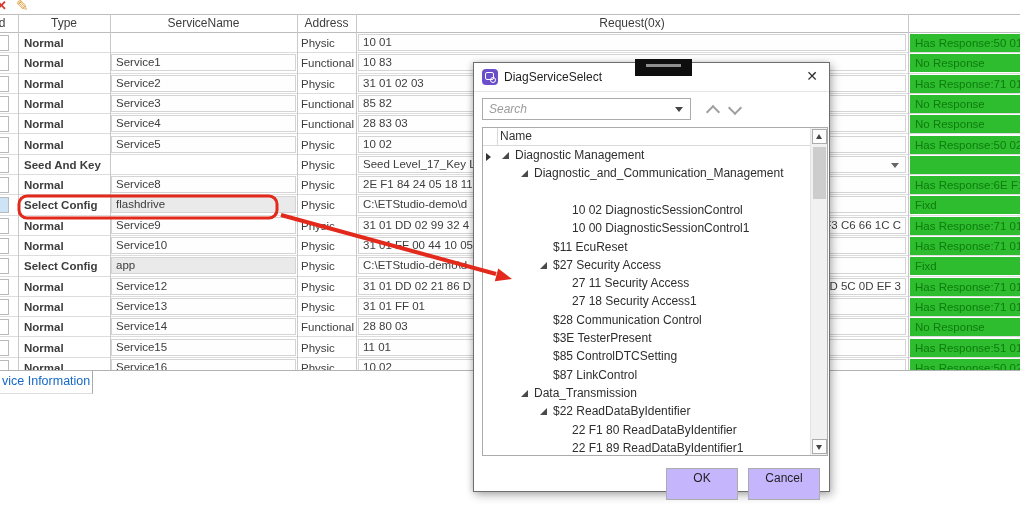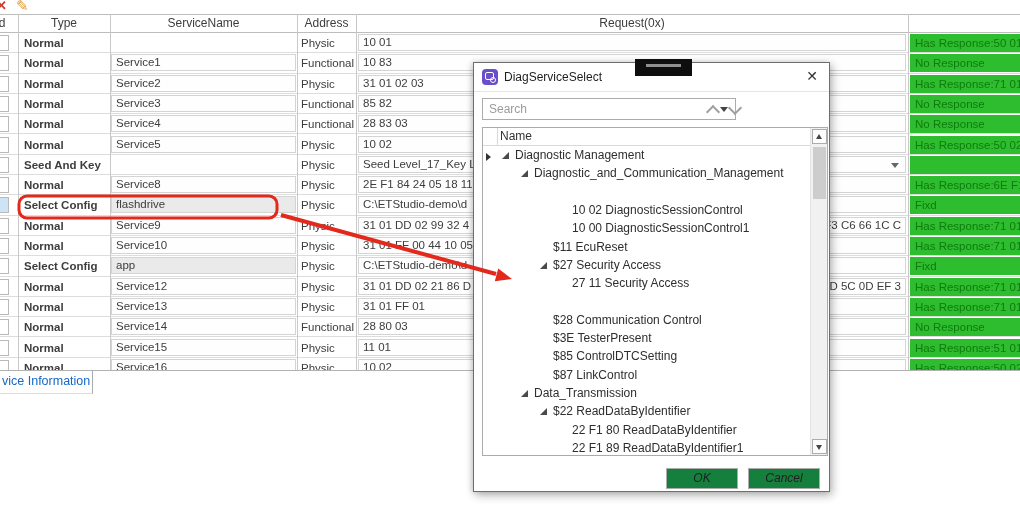--- a/index.html
+++ b/index.html
@@ -57,21 +57,21 @@
           box-shadow:2px 3px 9px rgba(0,0,0,.32), -2px 0 5px rgba(0,0,0,.10);}
   .dtitle{position:relative;height:28px;border-bottom:1px solid #E6E6E6;}
   .dicon{position:absolute;left:8px;top:6px;width:16px;height:16px;border-radius:4px;background:var(--icon-purple);}
   .dicon::before{content:"";position:absolute;left:3px;top:3px;width:7px;height:6px;
                  border:1.2px solid #fff;border-radius:2px;}
   .dicon::after{content:"";position:absolute;right:2.5px;bottom:2.5px;width:4px;height:4px;
                 border:1.2px solid #fff;border-radius:50%;}
   .dtitle-text{position:absolute;left:30px;top:0;line-height:28px;font-size:12px;font-weight:400;color:#1e1e1e;}
   .dclose{position:absolute;right:11px;top:0;line-height:27px;font-size:14px;color:#333;cursor:default;}
 
-  .dsearch{position:absolute;left:8px;top:35px;width:254px;height:22px;border:1px solid #ABABAB;box-sizing:border-box;}
+  .dsearch{position:absolute;left:8px;top:35px;width:209px;height:22px;border:1px solid #ABABAB;box-sizing:border-box;font-style:italic;}
   .dsearch-ph{margin-left:6px;line-height:20px;font-size:12px;color:#9B9B9B;}
   .dsearch-arrow{position:absolute;right:7px;top:8px;width:0;height:0;
                  border-left:4px solid transparent;border-right:4px solid transparent;border-top:5px solid #444;}
   .chev{position:absolute;top:41px;width:12px;height:12px;}
   .chev::before{content:"";position:absolute;left:1px;top:3px;width:8px;height:8px;
                 border-top:2px solid #9F9F9F;border-left:2px solid #9F9F9F;}
   .chev.up::before{transform:rotate(45deg);}
   .chev.down::before{transform:rotate(225deg);top:-1px;}
   .chev.up{left:233px;} .chev.down{left:255px;}
 
@@ -88,22 +88,22 @@
   .tri{position:absolute;top:6px;width:0;height:0;border-style:solid;border-width:0 0 7px 7px;
        border-color:transparent transparent #4a4a4a transparent;}
   .sb{position:absolute;right:0;top:0;width:17px;height:327px;background:#F1F1F1;border-left:1px solid #E4E4E4;box-sizing:border-box;}
   .sb-btn{position:absolute;left:1px;width:15px;height:15px;background:#FCFCFC;border:1px solid #ACACAC;box-sizing:border-box;}
   .sb-btn.top{top:1px;} .sb-btn.bot{bottom:1px;}
   .sb-btn i{position:absolute;left:3px;width:0;height:0;border-left:3.5px solid transparent;border-right:3.5px solid transparent;}
   .sb-btn.top i{top:4px;border-bottom:5px solid #444;}
   .sb-btn.bot i{top:5px;border-top:5px solid #444;}
   .sb-thumb{position:absolute;left:2px;top:19px;width:13px;height:52px;background:#CDCDCD;}
 
-  .dbtn{position:absolute;top:405px;width:72px;height:21px;border:1px solid #ACACAC;background:#15803d;
-        text-align:center;line-height:19px;font-size:12px;color:#1f1f1f;box-sizing:border-box;font-style:italic;}
+  .dbtn{position:absolute;top:405px;width:72px;height:32px;border:1px solid #ACACAC;background:#c4b5fd;
+        text-align:center;line-height:19px;font-size:12px;color:#1f1f1f;box-sizing:border-box;}
   .dbtn.ok{left:192px;} .dbtn.cancel{left:274px;}
 
   .black-bar{position:absolute;left:635px;top:59px;width:57px;height:17px;background:#0E0E0E;z-index:9;}
   .black-bar::after{content:"";position:absolute;left:11px;top:5px;width:35px;height:3px;background:#8F8F8F;}
 
   .ann{position:absolute;left:0;top:0;z-index:8;pointer-events:none;}
 </style>
 </head>
 <body>
 
@@ -304,20 +304,23 @@
           <div class="titem" style="top: 91.5px;">
             <span style="left: 70px;">$11 EcuReset</span>
           </div>
           <div class="titem" style="top: 109.8px;">
             <div class="tri" style="left: 57px;"></div>
             <span style="left: 70px;">$27 Security Access</span>
           </div>
           <div class="titem" style="top: 128.1px;">
             <span style="left: 89px;">27 11 Security Access</span>
           </div>
+          <div class="titem" style="top: 146.4px;">
+            <span style="left: 89px;">27 18 Security Access1</span>
+          </div>
           <div class="titem" style="top: 164.7px;">
             <span style="left: 70px;">$28 Communication Control</span>
           </div>
           <div class="titem" style="top: 183px;">
             <span style="left: 70px;">$3E TesterPresent</span>
           </div>
           <div class="titem" style="top: 201.3px;">
             <span style="left: 70px;">$85 ControlDTCSetting</span>
           </div>
           <div class="titem" style="top: 219.6px;">

